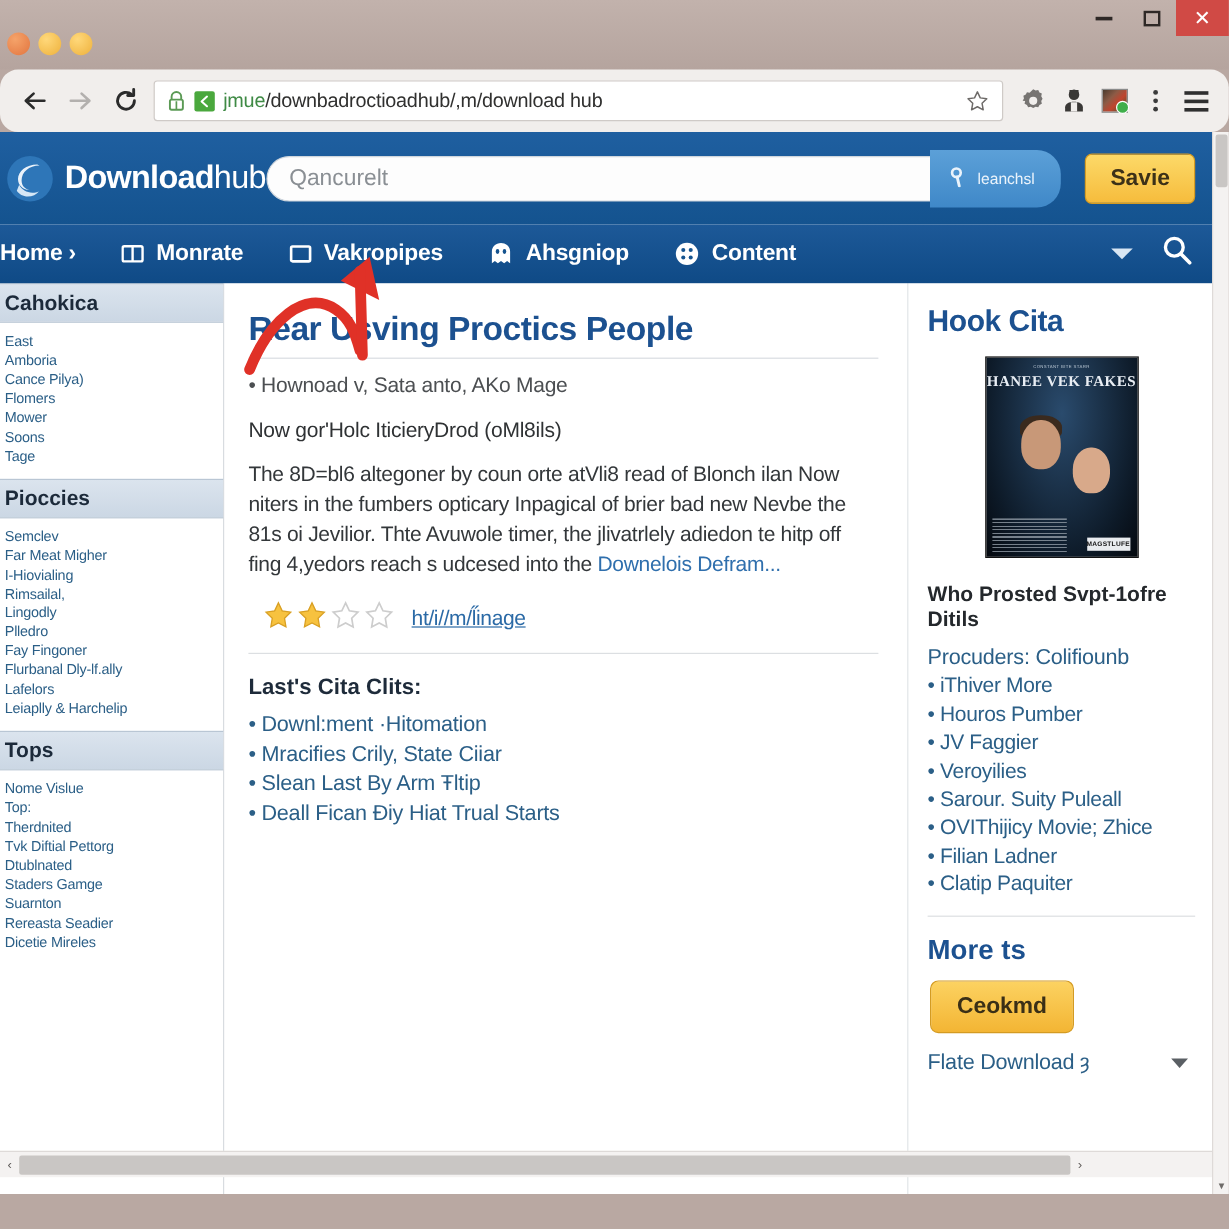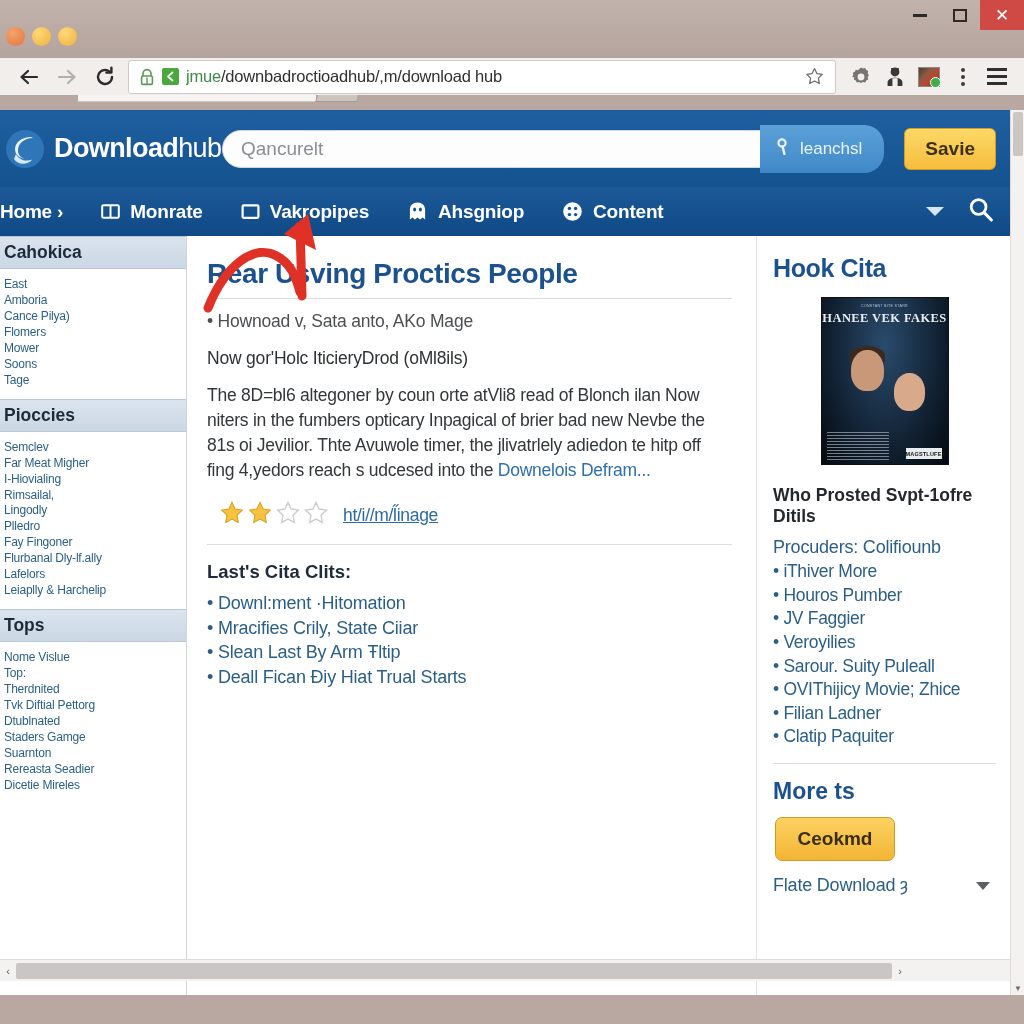--- a/index.html
+++ b/index.html
@@ -58,23 +58,23 @@
   #tab-close { font-size: 15px; color:#333; line-height:1; padding:2px 3px; }
   #tab-ghost {
     width: 42px; height: 30px; margin-left: 3px;
     background: #cdc4bf; border: 1px solid #a79b95;
     border-radius: 7px 7px 0 0;
     transform: skewX(-14deg);
   }
 
   
   #toolbar {
-    position: absolute; left: 0; top: 58px; width: 1024px; height: 37px;
+    position: absolute; left: 0; top: 58px; width: 1024px; height: 52px;
     background: #f1eeec;
-    display: flex; align-items: center; padding: 0 10px;
+    display: flex; align-items: center; padding: 0 10px; border-radius: 15px;
   }
   .navbtn { width: 38px; height: 38px; display:flex; align-items:center; justify-content:center; }
   .navbtn svg { display:block; }
   #omnibox {
     flex: 1; height: 34px; margin: 0 8px 0 4px;
     background: #ffffff; border: 1px solid #cfcac7; border-radius: 3px;
     display: flex; align-items: center; padding: 0 6px 0 10px; gap: 7px;
     min-width: 0;
   }
   #lock-icon svg { display:block; }
@@ -123,21 +123,21 @@
   #search-input {
     flex: 1; height: 38px; background:#fdfdfd; border:1px solid #cfd6dd;
     border-radius: 20px 0 0 20px; display:flex; align-items:center; padding-left: 18px;
     font-size: 19px; color:#8a8f94; max-width: 560px;
   }
   #search-btn {
     height: 48px; padding: 0 22px 0 16px; margin-left:-1px;
     background: linear-gradient(#5ca0d8,#3f88c8);
     border-radius: 0 20px 20px 0;
     display:flex; align-items:center; gap:9px;
-    color:#eaf3fb; font-size: 17px; white-space:nowrap;
+    color:#eaf3fb; font-size: 13px; white-space:nowrap;
   }
   #save-btn {
     margin-left: 20px; height: 42px; padding: 0 20px;
     background: linear-gradient(#fcd968,#f6bc3c);
     border: 1px solid #d79c21; border-radius: 6px;
     display:flex; align-items:center; justify-content:center;
     font-size: 19px; font-weight: 700; color:#3c3118; white-space:nowrap;
   }
 
   

